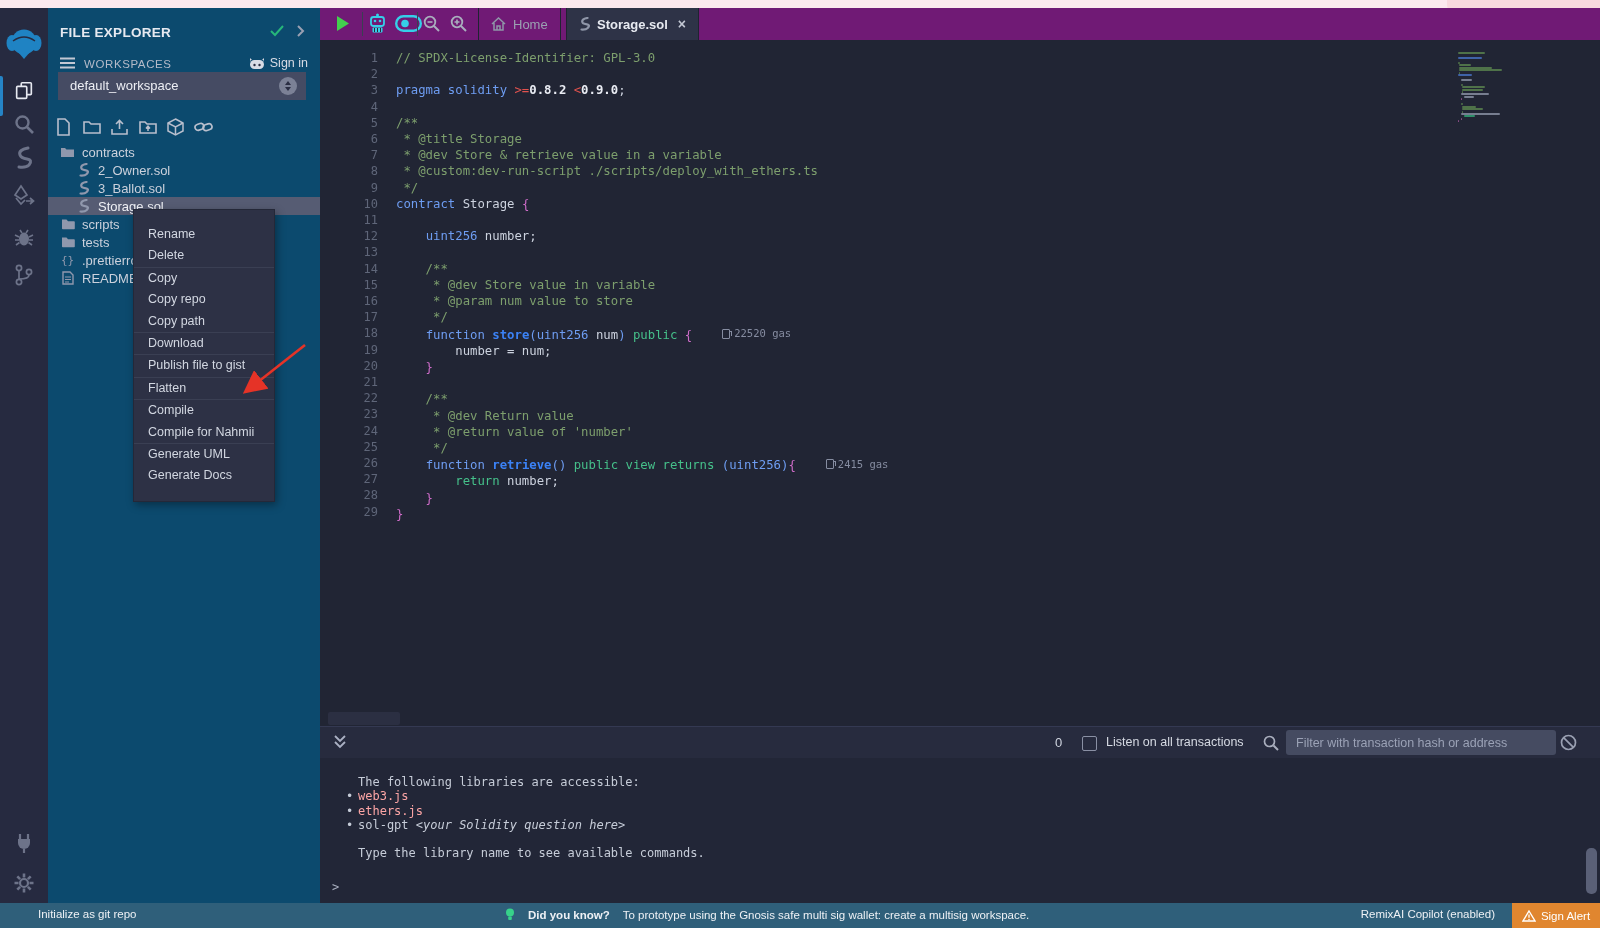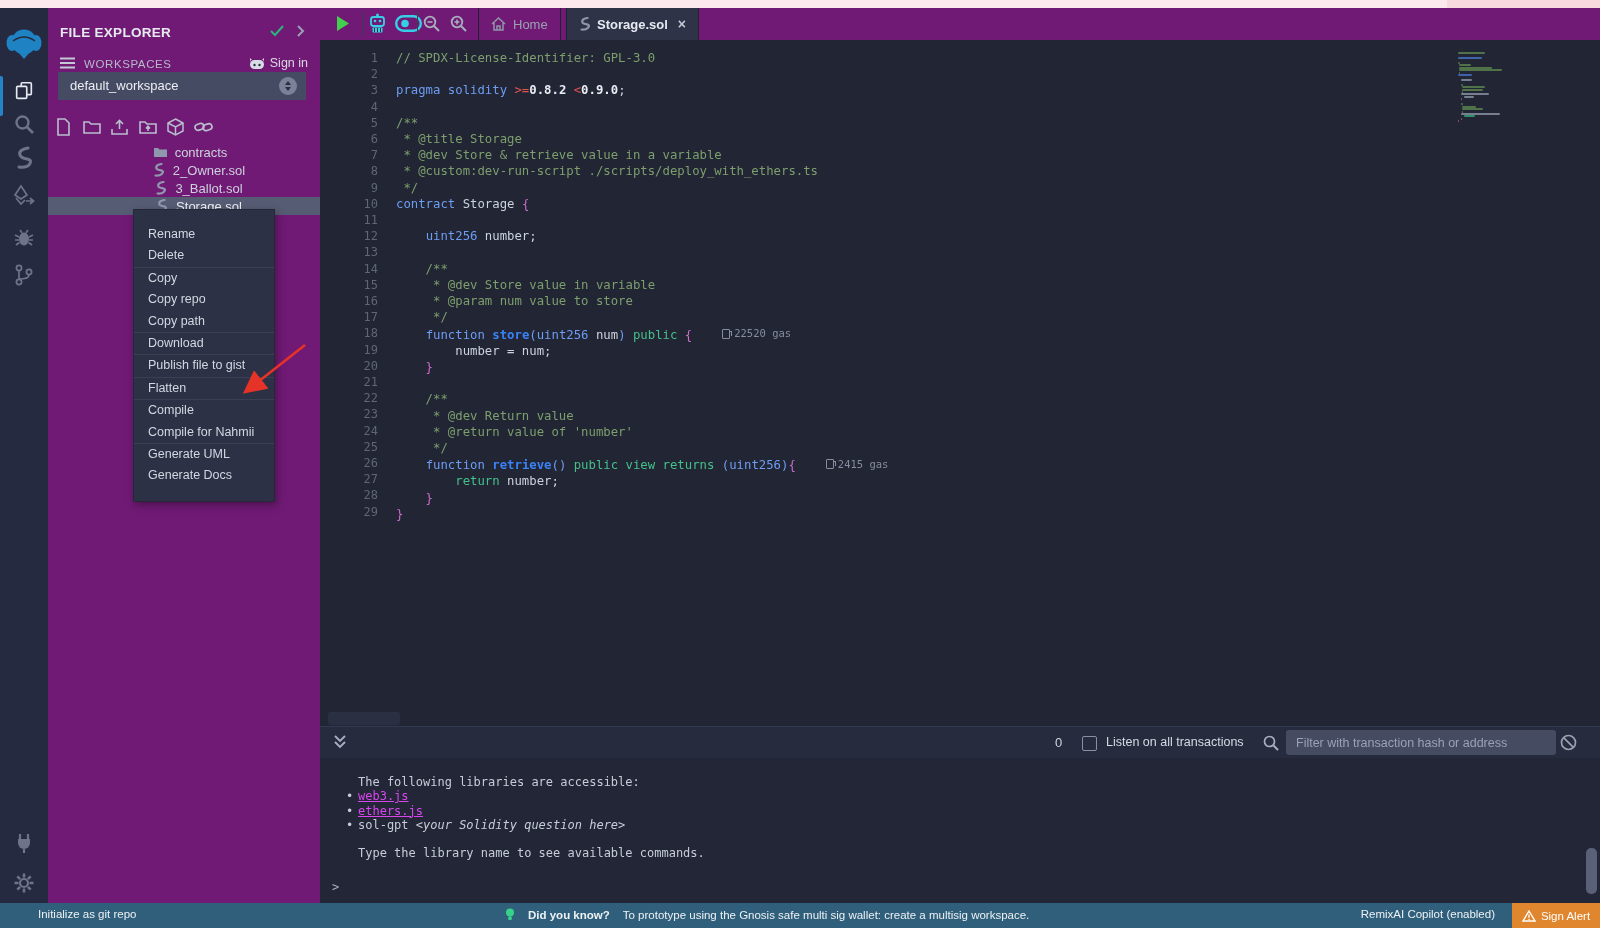--- a/index.html
+++ b/index.html
@@ -8,35 +8,35 @@
   
   #top-strip{position:absolute;left:0;top:0;width:1600px;height:8px;background:#fbe9ee;}
   #top-blob{position:absolute;left:1447px;top:0;width:146px;height:13px;background:#f8d9de;border-radius:0 0 8px 8px;}
   #right-cap{position:absolute;left:1584px;top:0;width:16px;height:30px;background:#f8d9de;border-radius:0 0 6px 6px;}
   
   #rail{position:absolute;left:0;top:8px;width:48px;height:895px;background:#262a40;border-right:1px solid #1c1f2e;}
   .rail-btn{position:absolute;left:0;width:48px;display:flex;align-items:center;justify-content:center;color:#6d7389;}
   .rail-btn.active{color:#e6e9f1;}
   .rail-active-bar{position:absolute;left:0;top:68px;width:3px;height:40px;background:#2584c6;border-radius:0 2px 2px 0;}
   
-  #panel{position:absolute;left:48px;top:8px;width:272px;height:895px;background:#701a75;border-right:4px solid #a16207;}
+  #panel{position:absolute;left:48px;top:8px;width:272px;height:895px;background:#0c4a6e;border-right:4px solid #a16207;}
   #panel-title{position:absolute;left:12px;top:17px;font-size:13.5px;font-weight:bold;letter-spacing:.3px;color:#e6e9f0;}
   #panel-check{position:absolute;left:222px;top:17px;color:#27b77a;}
   #panel-chev{position:absolute;left:248px;top:17px;color:#9aa0b2;}
   #ws-row{position:absolute;left:12px;top:48px;width:248px;height:18px;}
   #ws-burger{position:absolute;left:0;top:1px;color:#c3c8d4;}
   #ws-label{position:absolute;left:24px;top:2px;font-size:11.5px;letter-spacing:.6px;color:#b4bac8;}
   #sign-in{position:absolute;right:0;top:0px;display:flex;align-items:center;gap:5px;color:#d8dce5;font-size:12.5px;}
   #ws-select{position:absolute;left:10px;top:64px;width:248px;height:28px;background:#454b63;border-radius:0;}
   #ws-select .name{position:absolute;left:12px;top:6px;font-size:13px;color:#eceef4;}
   #ws-badge{position:absolute;right:9px;top:5px;width:18px;height:18px;border-radius:50%;background:#7b8196;display:flex;align-items:center;justify-content:center;color:#2a2e43;}
   #fe-toolbar{position:absolute;left:4px;top:108px;width:260px;height:24px;display:flex;gap:5px;color:#b9bfcd;}
   .tb-ic{width:23px;height:22px;display:flex;align-items:center;justify-content:center;}
   #tree{position:absolute;left:0;top:135px;width:272px;}
-  .trow{position:relative;height:18px;display:flex;align-items:center;color:#ccd1dc;font-size:13px;cursor:default;justify-content:center;}
+  .trow{position:relative;height:18px;display:flex;align-items:center;color:#ccd1dc;font-size:13px;cursor:default;}
   .trow.sel{background:#565c73;color:#eef0f5;}
   .trow .tic{width:15px;display:flex;justify-content:center;color:#9098ad;margin-right:7px;flex:none;}
   .trow.i0{padding-left:12px;}
   .trow.i1{padding-left:28px;}
   .trow .tlabel{white-space:nowrap;overflow:hidden;}
   
   #ctx{position:absolute;left:133px;top:209px;width:140px;background:#2d3145;border:1px solid #242838;
        box-shadow:2px 3px 8px rgba(0,0,0,.35);z-index:40;padding:14px 0;}
   .ctx-item{height:21.4px;line-height:21.4px;padding-left:14px;font-size:12.5px;color:#d2d7e1;cursor:default;}
   .ctx-div{height:0;border-top:1px solid #3a3f53;margin:0 0;}
@@ -72,21 +72,21 @@
   #term-listen{position:absolute;left:786px;top:8px;font-size:12.5px;color:#d6dae3;}
   #term-search{position:absolute;left:943px;top:8px;color:#a9aebd;}
   #term-filter{position:absolute;left:966px;top:3px;width:250px;height:25px;background:#454b61;border:none;border-radius:3px;
                color:#e8eaf0;font-size:12.5px;padding:0 10px;font-family:"Liberation Sans",sans-serif;}
   #term-filter::placeholder{color:#9ba2b6;}
   #term-ban{position:absolute;left:1240px;top:7px;color:#9aa0b2;}
   #term-body{position:absolute;left:0;top:750px;width:1280px;height:153px;background:#222637;
              font-family:"DejaVu Sans Mono",monospace;font-size:12px;line-height:14.3px;color:#c6ccd8;}
   .tl{padding-left:38px;white-space:pre;}
   .tl .bullet{position:absolute;left:26px;color:#c6ccd8;}
-  .tl a{color:#d946ef;text-decoration:underline;}
+  .tl a{color:#fca5a5;}
   .tl .it{font-style:italic;}
   .tl.blank{height:14.3px;}
   #term-prompt{position:absolute;left:12px;top:122px;color:#aab0c0;}
   
   #statusbar{position:absolute;left:0;top:903px;width:1600px;height:25px;background:#2f5f7a;z-index:30;color:#eef1f5;font-size:11.5px;}
   #sb-left{position:absolute;left:38px;top:5px;}
   #sb-tip{position:absolute;left:505px;top:5px;display:flex;gap:13px;align-items:center;}
   #sb-tip b{font-weight:bold;}
   #sb-bulb{color:#37d28a;display:flex;}
   #sb-copilot{position:absolute;right:105px;top:5px;}

